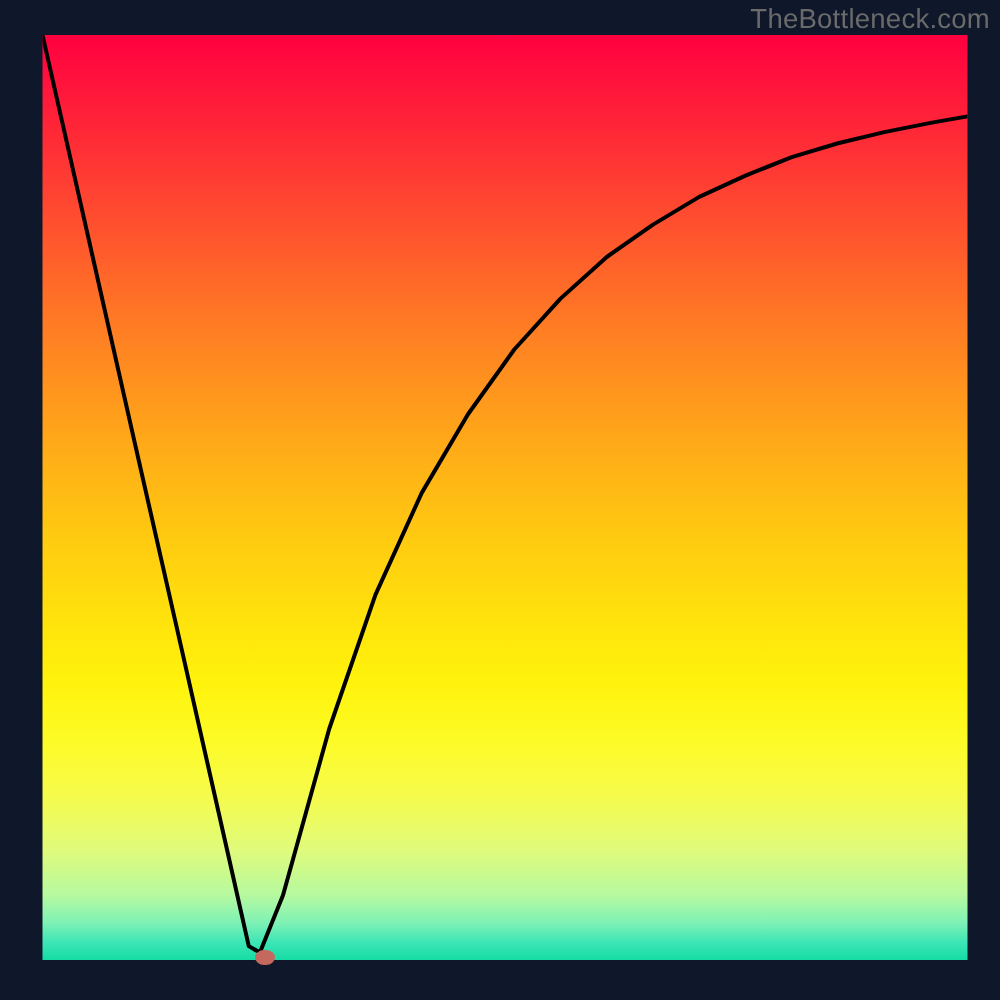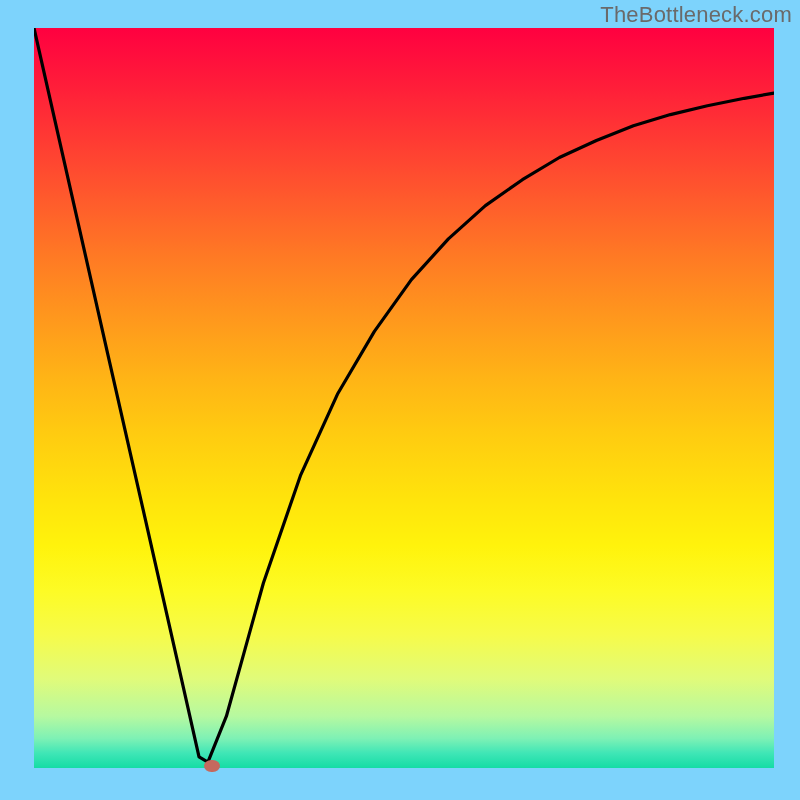--- a/index.html
+++ b/index.html
@@ -8,21 +8,21 @@
     width: 800px;
     height: 800px;
     background: #000;
     overflow: hidden;
     font-family: Arial, Helvetica, sans-serif;
   }
   .frame {
     position: relative;
     width: 800px;
     height: 800px;
-    background: #7dd3fc;
+    background: #0f172a;
   }
   .watermark {
     position: absolute;
     top: 2px;
     right: 8px;
     color: #6a6a6a;
     font-size: 22px;
     font-weight: 500;
     letter-spacing: 0.2px;
     z-index: 10;

